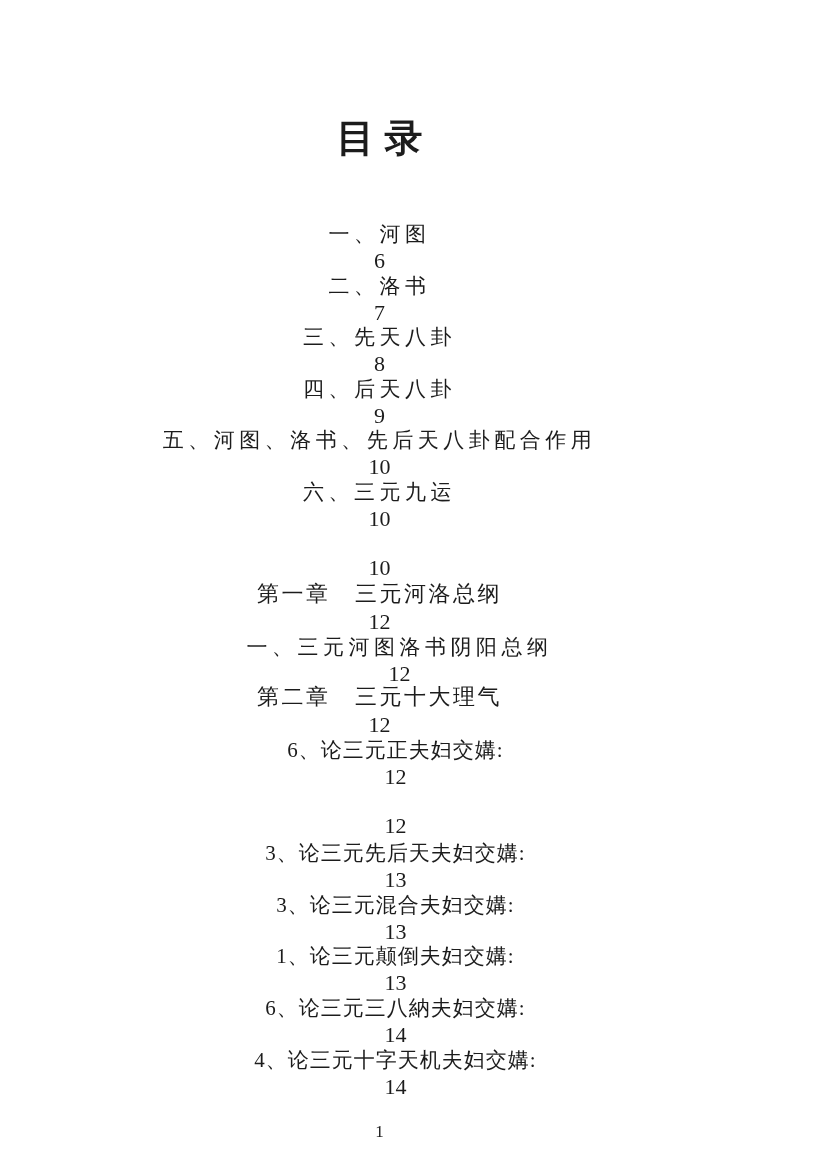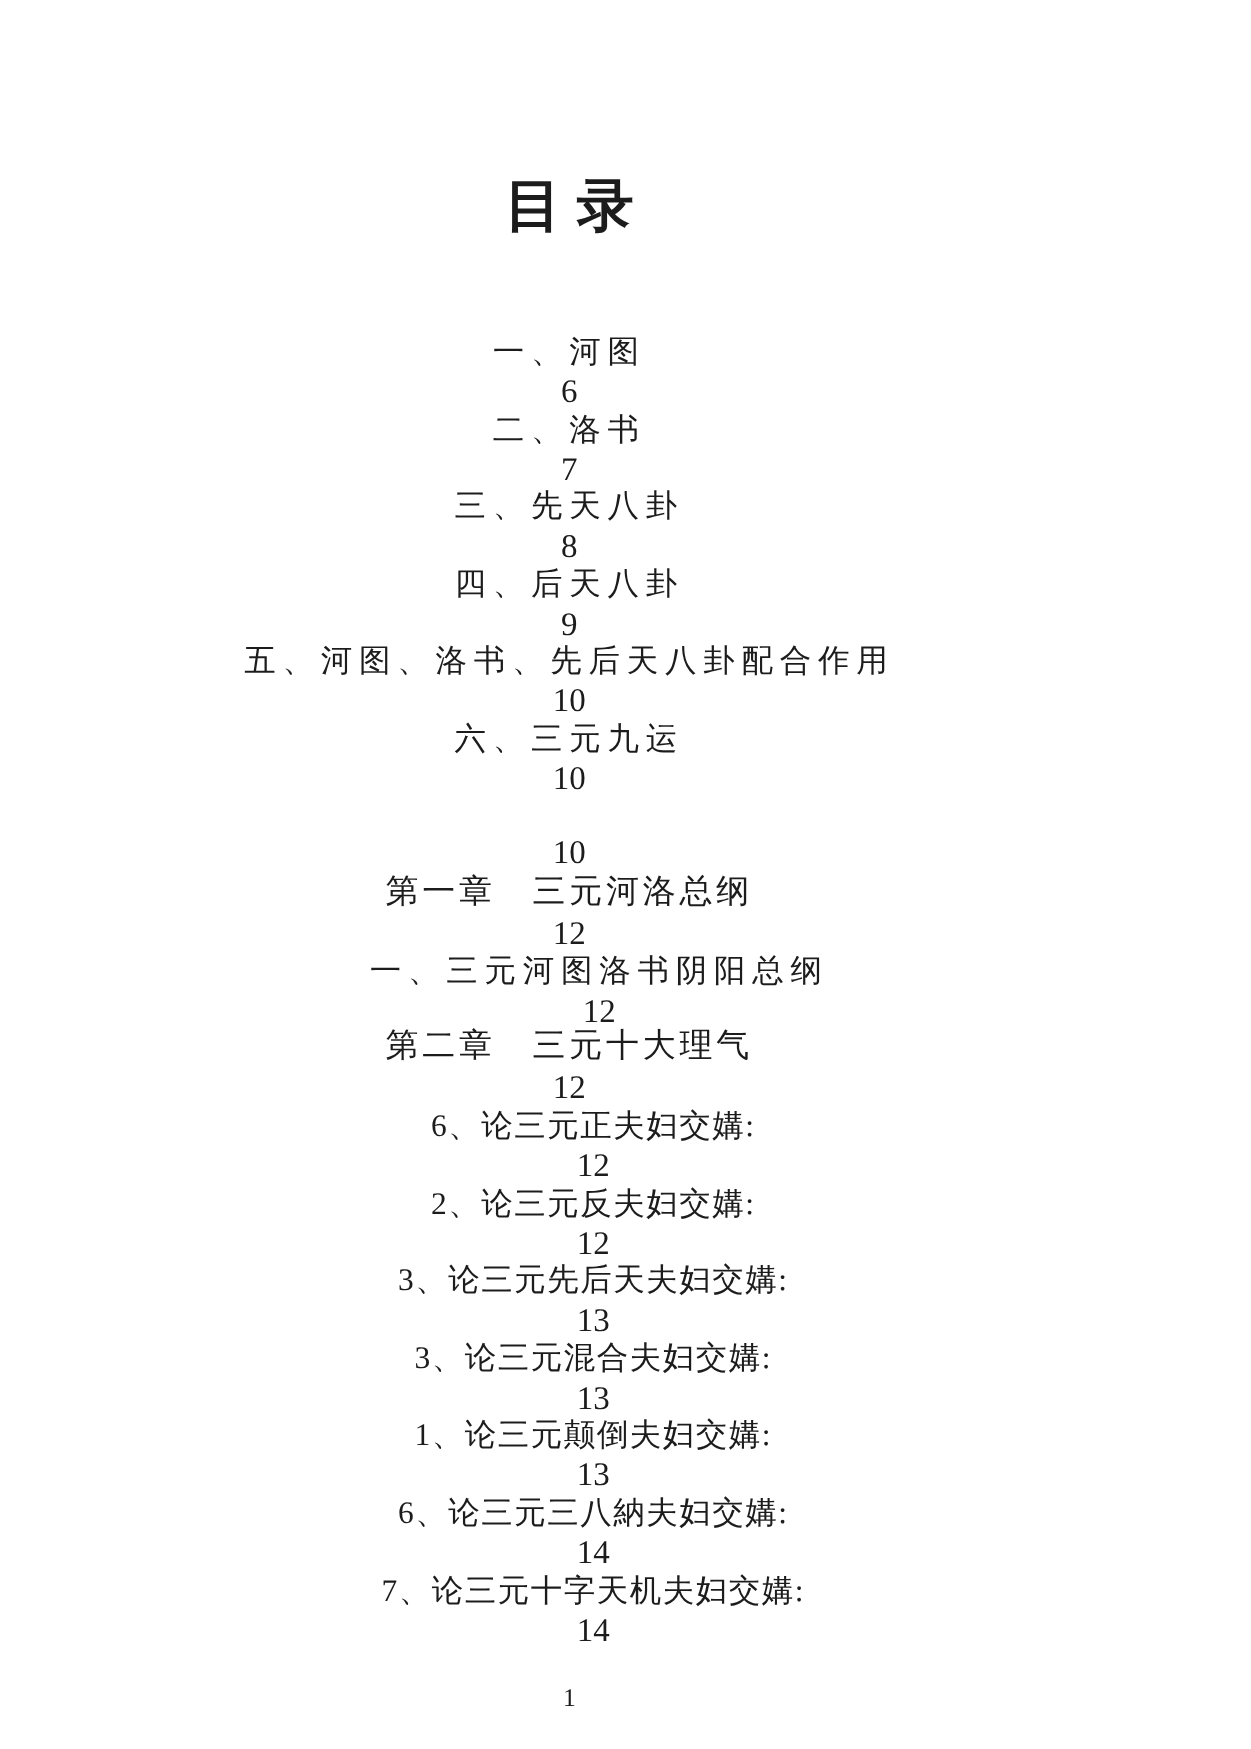--- a/index.html
+++ b/index.html
@@ -126,21 +126,20 @@
     <span class="label">第二章　三元十大理气</span>
     <span class="leader"></span>
     <span class="pageno">12</span>
   </div>
       <div class="toc-row row-num">
     <span class="label">6、论三元正夫妇交媾:</span>
     <span class="leader"></span>
     <span class="pageno">12</span>
   </div>
       <div class="toc-row row-num">
-    <span class="label">2、论三元反夫妇交媾:</span>
     <span class="leader"></span>
     <span class="pageno">12</span>
   </div>
       <div class="toc-row row-num">
     <span class="label">3、论三元先后天夫妇交媾:</span>
     <span class="leader"></span>
     <span class="pageno">13</span>
   </div>
       <div class="toc-row row-num">
     <span class="label">3、论三元混合夫妇交媾:</span>
@@ -151,19 +150,19 @@
     <span class="label">1、论三元颠倒夫妇交媾:</span>
     <span class="leader"></span>
     <span class="pageno">13</span>
   </div>
       <div class="toc-row row-num">
     <span class="label">6、论三元三八納夫妇交媾:</span>
     <span class="leader"></span>
     <span class="pageno">14</span>
   </div>
       <div class="toc-row row-num">
-    <span class="label">7、论三元十字天机夫妇交媾:</span>
+    <span class="label">4、论三元十字天机夫妇交媾:</span>
     <span class="leader"></span>
     <span class="pageno">14</span>
   </div>
     </div>
   <div class="footer">1</div>
 </div>
 
 </body></html>

